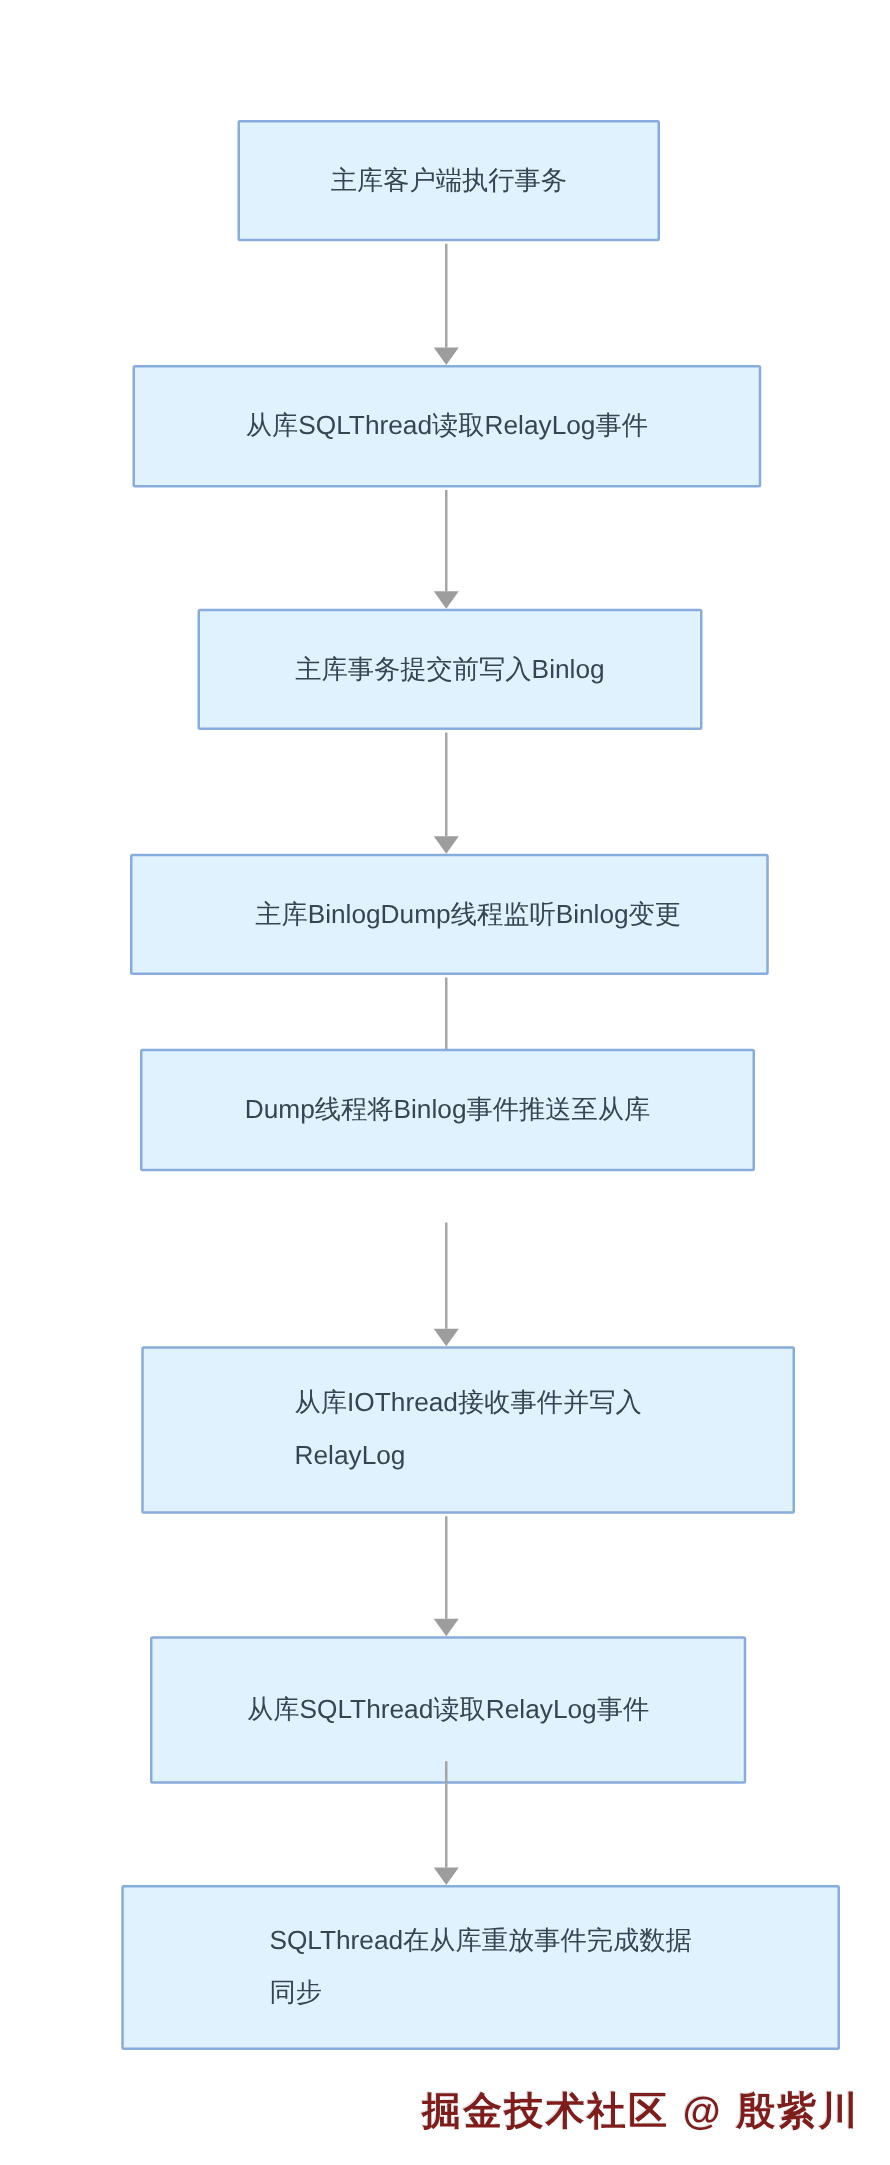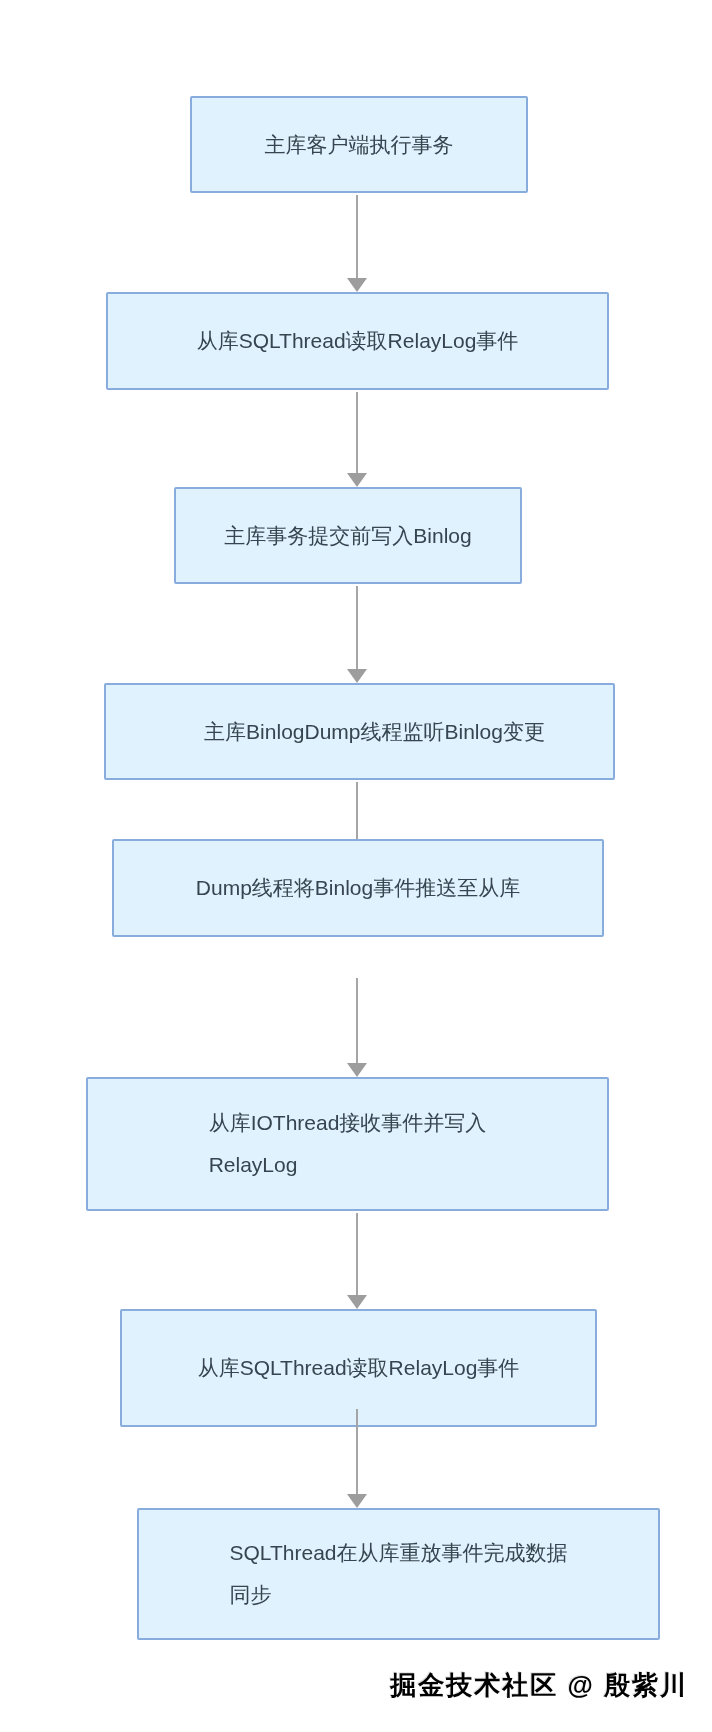--- a/index.html
+++ b/index.html
@@ -26,26 +26,26 @@
     border-radius: 2px;
     color: #36454f;
     font-size: 21px;
     line-height: 2.0;
     white-space: pre-line;
     padding: 0 10px;
   }
   
   .n1 { left: 190px; top:   96px; width: 338px; height:  97px; }
   .n2 { left: 106px; top:  292px; width: 503px; height:  98px; }
-  .n3 { left: 158px; top:  487px; width: 348px; height:  97px; margin-left: 16px; }
+  .n3 { left: 158px; top:  487px; width: 404px; height:  97px; }
   .n4 { left: 104px; top:  683px; width: 511px; height:  97px; padding-left: 40px; }
   .n5 { left: 112px; top:  839px; width: 492px; height:  98px; }
-  .n6 { left:  86px; top: 1077px; width: 523px; height: 134px; }
+  .n6 { left:  113px; top: 1077px; width: 523px; height: 134px; }
   .n7 { left: 120px; top: 1309px; width: 477px; height:  118px; }
-  .n8 { left:  97px; top: 1508px; width: 523px; height: 132px; margin-left: 40px; }
+  .n8 { left:  97px; top: 1508px; width: 575px; height: 132px; }
 
   .arrow {
     position: absolute;
     left: 356px;
     width: 2px;
     background: #a5a5a5;
   }
   .arrow::after {
     content: "";
     position: absolute;
@@ -62,24 +62,24 @@
   .a3 { top:  586px; height: 83px; }
   .a4 { top:  782px; height: 82px; }
   .a5 { top:  978px; height: 85px; }
   .a6 { top: 1213px; height: 82px; }
   .a7 { top: 1409px; height: 85px; }
 
   .watermark {
     position: absolute;
     top: 1668px;
     right: 24px;
-    font-size: 26px;
+    font-size: 31px;
     font-weight: 600;
     letter-spacing: 2px;
-    color: #000000;
+    color: #7f1d1d;
     text-shadow: 2px 2px 0 rgba(255,255,255,0.95), -1px -1px 0 rgba(130,130,130,0.25);
   }
 </style>
 </head>
 <body>
 
 <div class="canvas">
 
   <div class="node n1">
     <span>主库客户端执行事务</span>

